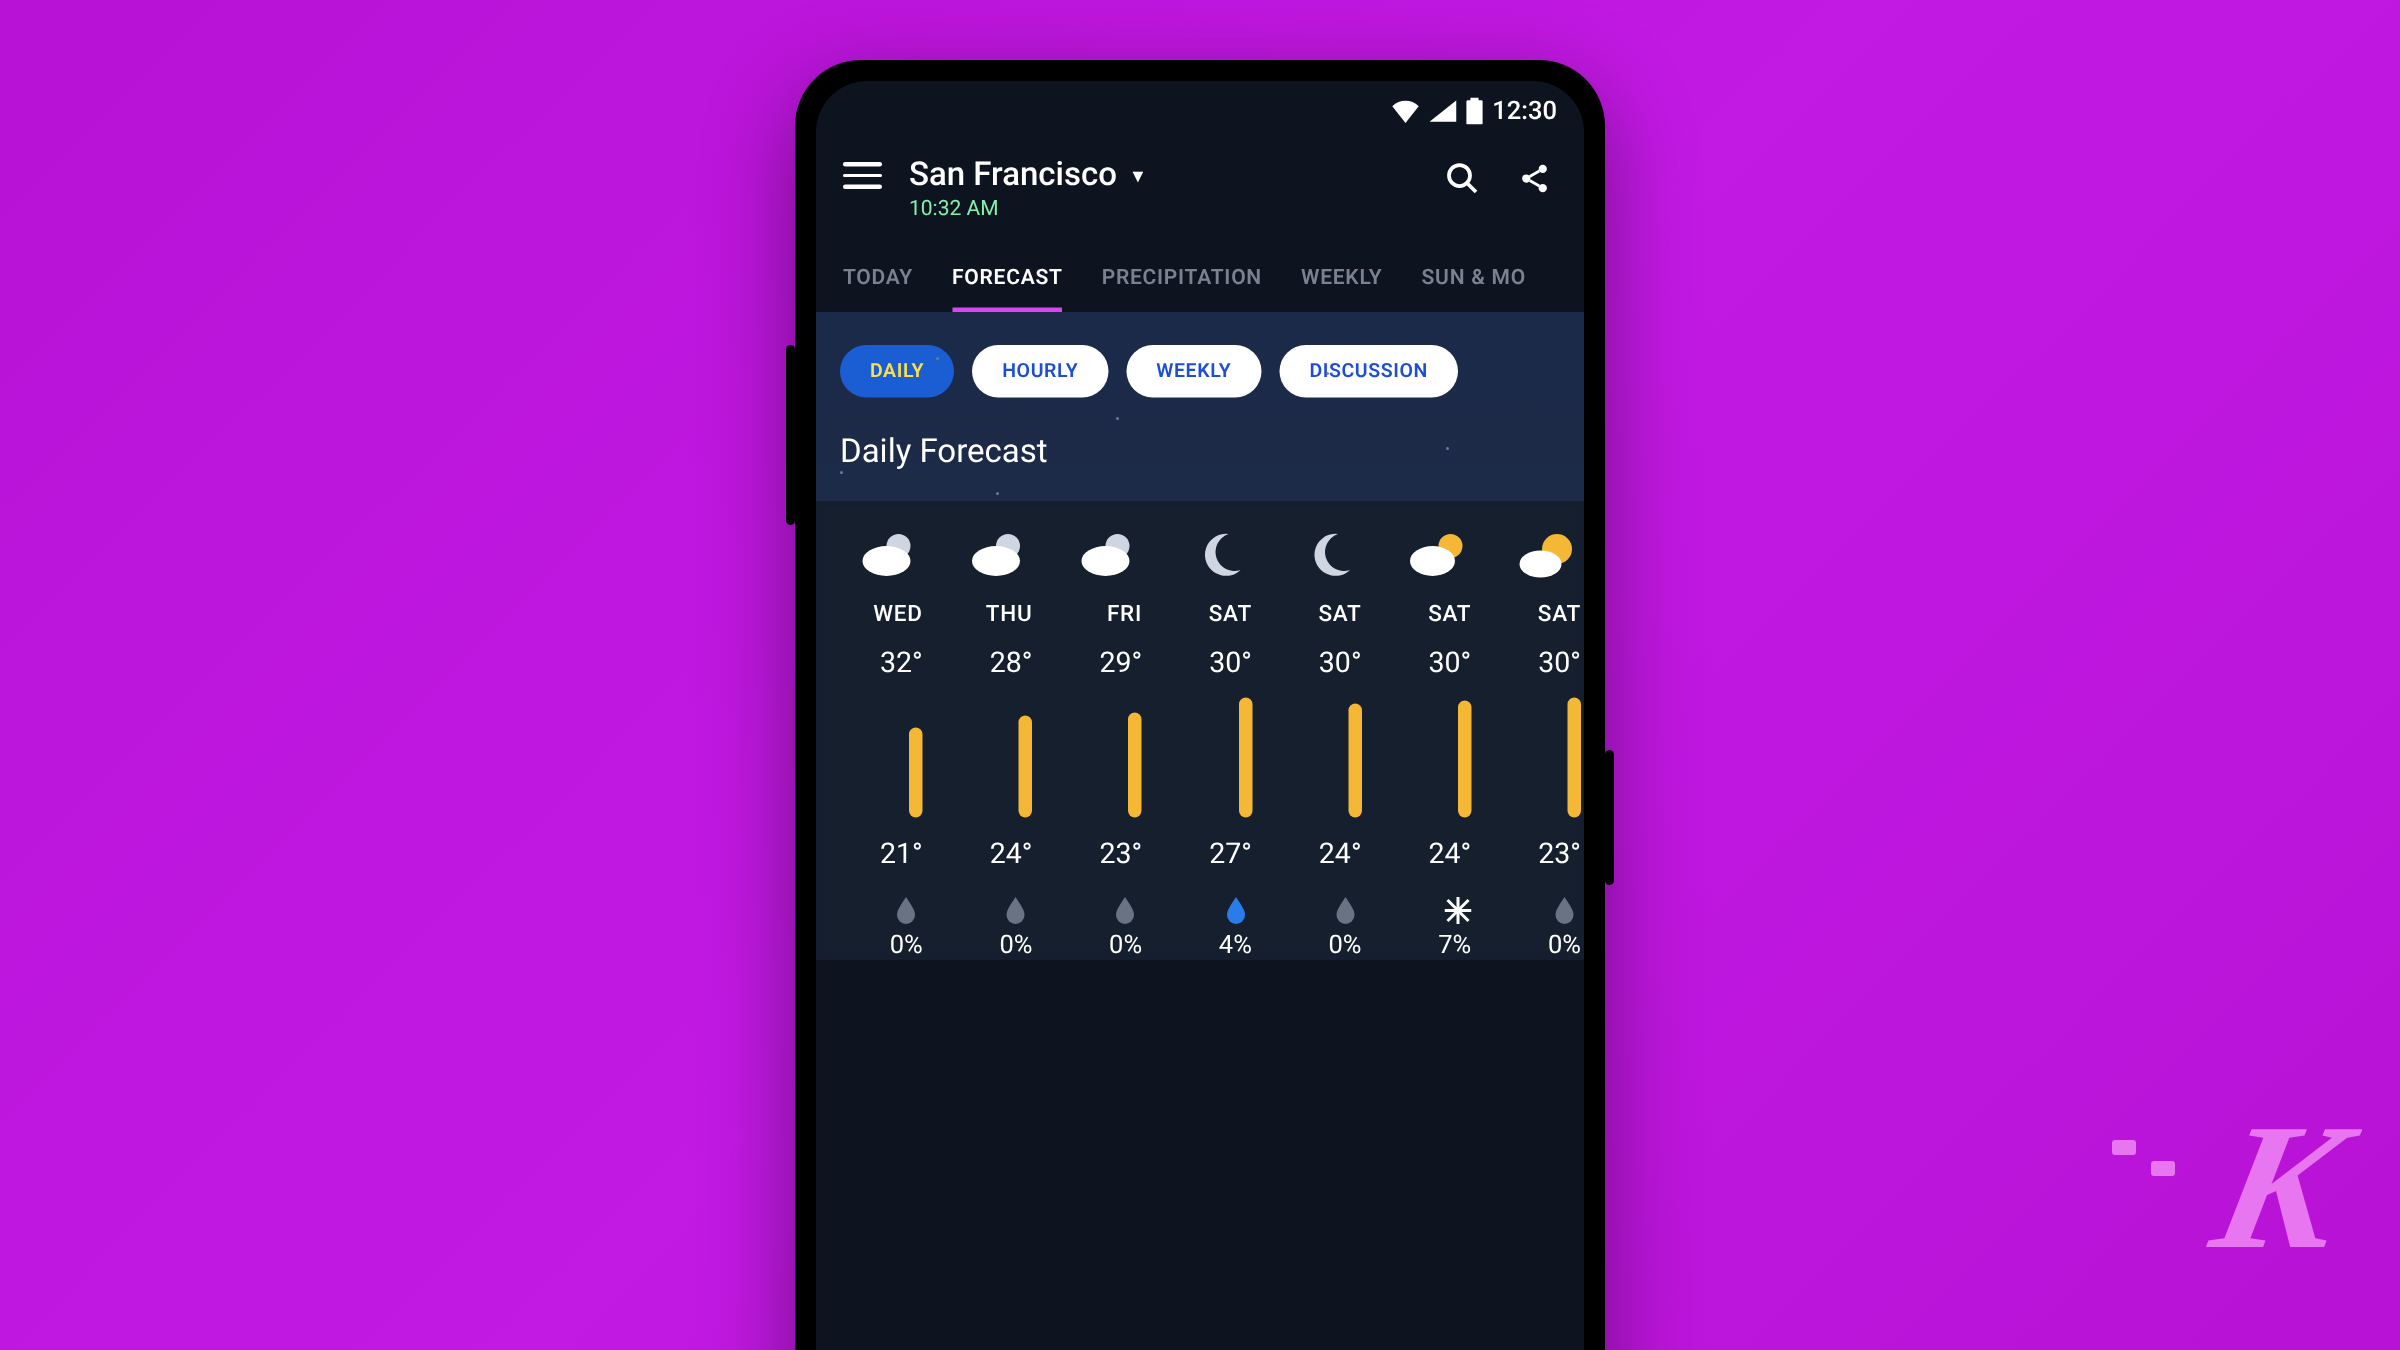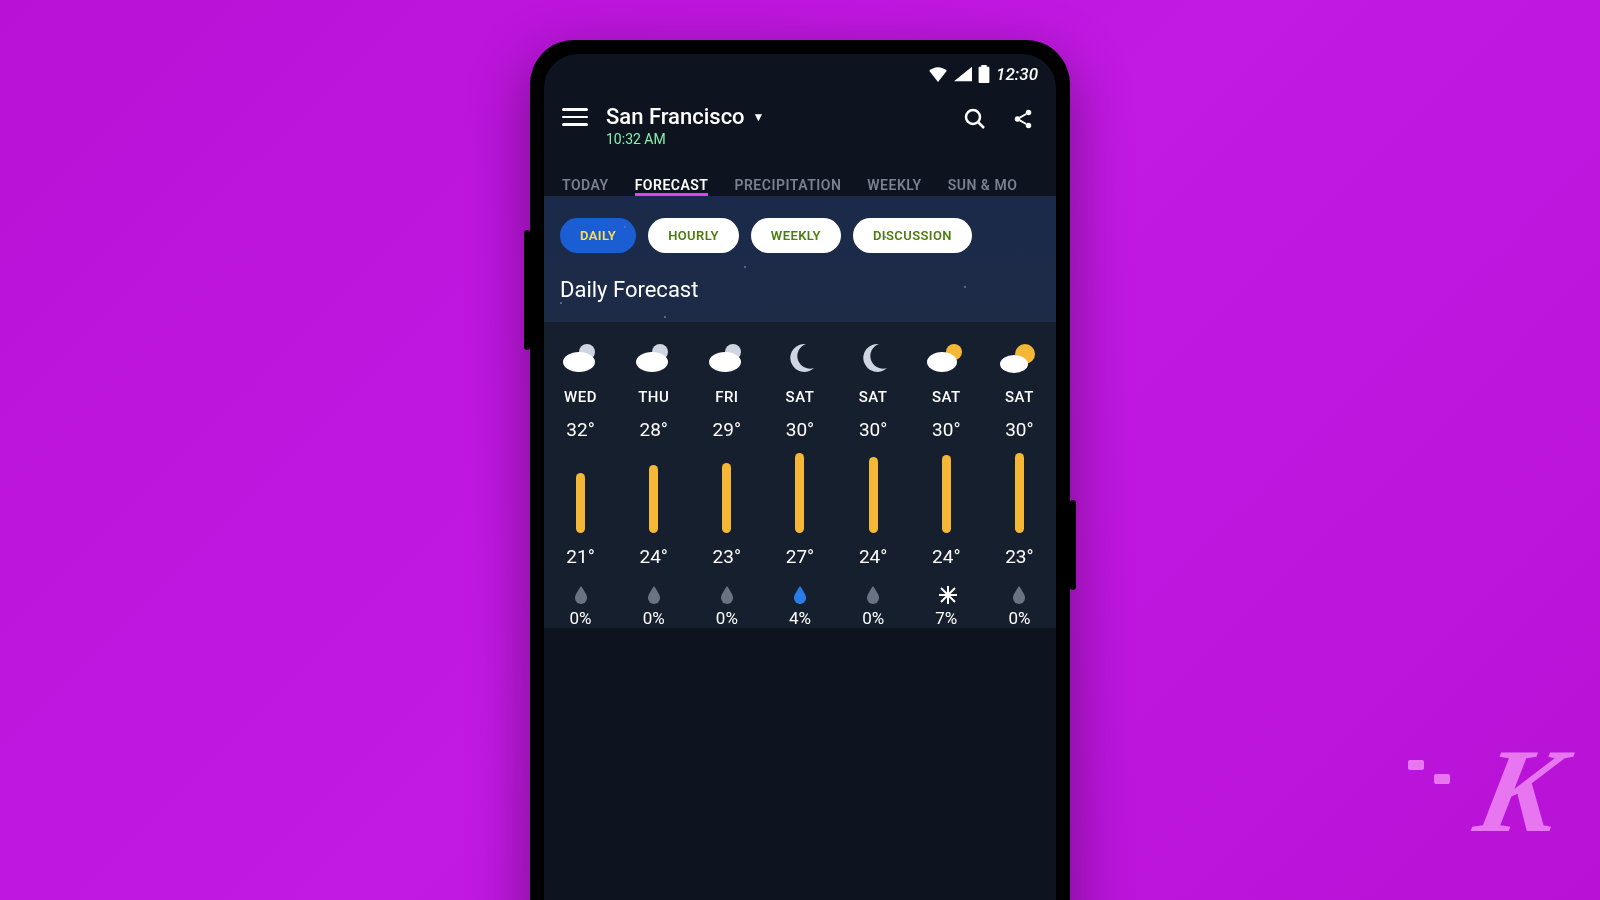--- a/index.html
+++ b/index.html
@@ -45,21 +45,20 @@
     color: #fff;
   }
   .status-bar {
     display: flex;
     justify-content: flex-end;
     align-items: center;
     gap: 6px;
     padding: 10px 18px 4px;
     font-size: 17px;
     font-weight: 500;
-    font-style: italic;
   }
   .status-bar svg { fill: #fff; }
   .app-bar {
     display: flex;
     padding: 16px 18px 10px;
     gap: 18px;
   }
   .hamburger {
     width: 26px; height: 26px;
     display: flex; flex-direction: column; justify-content: center; gap: 5px;
@@ -78,57 +77,57 @@
     display: flex;
     gap: 26px;
     padding: 20px 18px 0;
     font-size: 14px;
     font-weight: 600;
     letter-spacing: 0.5px;
     color: #7a8190;
     white-space: nowrap;
     overflow: hidden;
   }
-  .tabs .tab { cursor: pointer; }
+  .tabs .tab { padding-bottom: 12px; cursor: pointer; }
   .tabs .tab.active { color: #fff; border-bottom: 3px solid #d946ef; }
   .sky-panel {
     background: linear-gradient(#1b2a4a, #1d2b47);
     padding: 22px 16px 20px;
     position: relative;
   }
   .sky-panel::before, .sky-panel::after {
     content: ""; position: absolute; width: 2px; height: 2px; background: #6a7aa0; border-radius: 50%;
   }
   .sky-panel::before { top: 30px; left: 80px; box-shadow: 120px 40px #6a7aa0, 260px 10px #6a7aa0, 340px 60px #6a7aa0, 40px 90px #6a7aa0; }
   .pills { display: flex; gap: 12px; margin-bottom: 24px; }
   .pill {
     padding: 10px 20px;
     border-radius: 999px;
     font-size: 13px;
     font-weight: 600;
     letter-spacing: 0.4px;
     background: #fff;
-    color: #4d7c0f;
+    color: #1d4ed8;
     cursor: pointer;
     white-space: nowrap;
   }
   .pill.active { background: #1b5ed4; color: #fde047; }
   .section-title { font-size: 22px; font-weight: 400; }
   .forecast-grid {
     display: flex;
     padding: 18px 0 0;
     background: rgba(30,40,58,0.55);
     backdrop-filter: blur(2px);
   }
   .day-col {
     flex: 1;
     min-width: 70px;
     display: flex;
     flex-direction: column;
-    align-items: center;
+    align-items: flex-end;
     gap: 12px;
     padding: 0 2px;
   }
   .wicon { width: 44px; height: 36px; display: flex; align-items: center; justify-content: center; }
   .day-label { font-size: 15px; font-weight: 500; letter-spacing: 0.5px; }
   .temp-hi, .temp-lo { font-size: 19px; }
   .bar-wrap { height: 80px; display: flex; align-items: flex-end; }
   .bar { width: 9px; border-radius: 5px; background: #f4b836; }
   .precip-row { display: flex; flex-direction: column; align-items: center; gap: 6px; margin-top: 6px; }
   .drop { width: 14px; height: 16px; }

